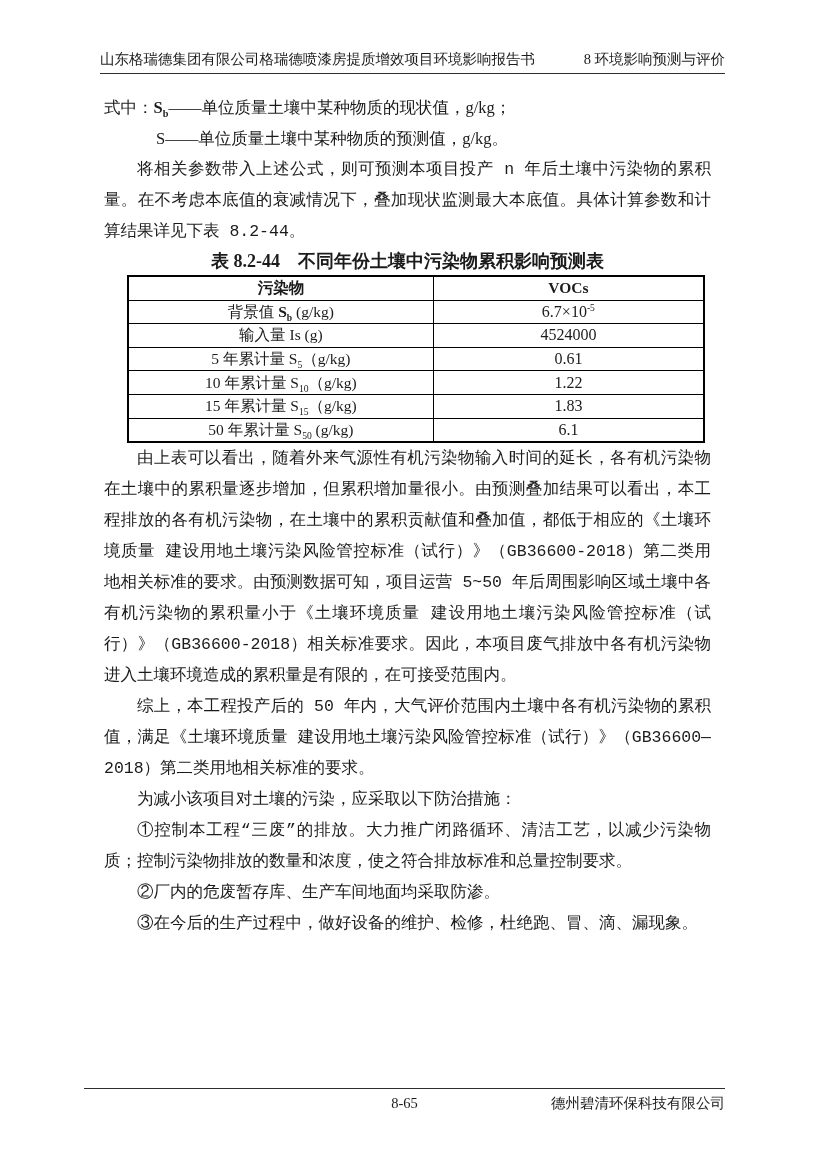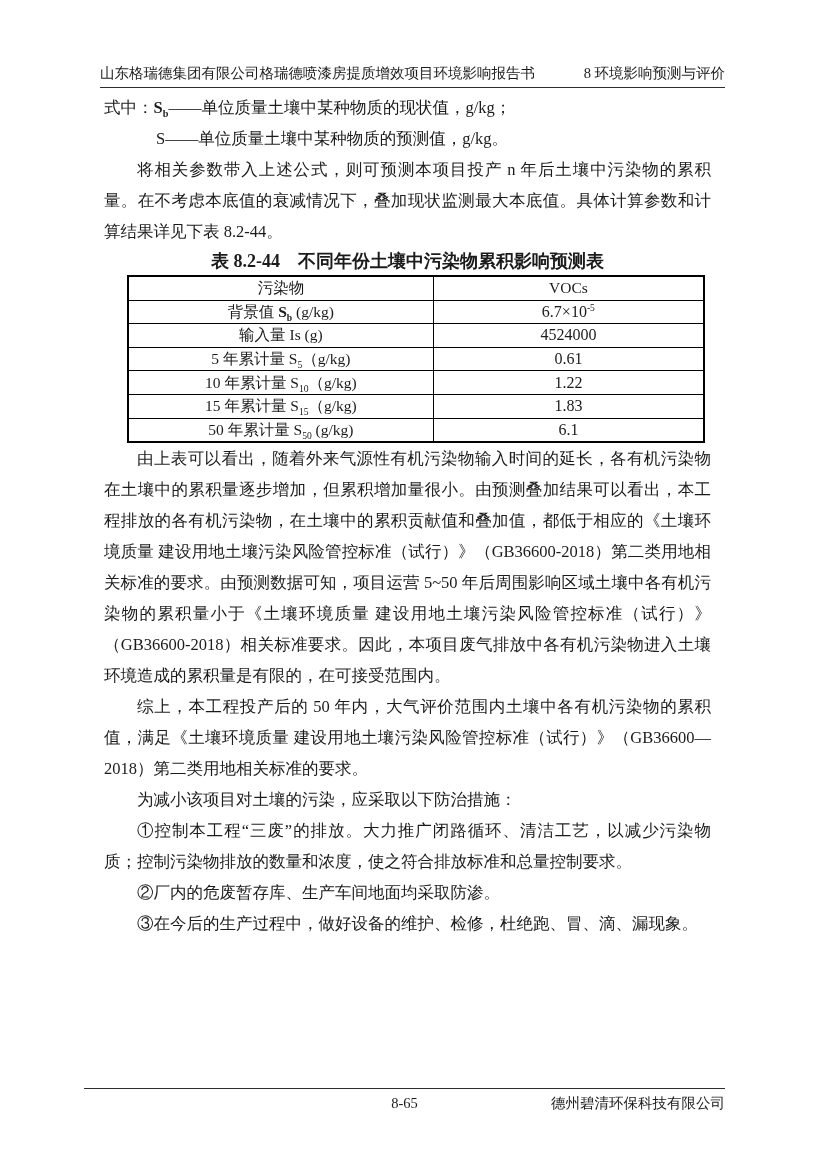--- a/index.html
+++ b/index.html
@@ -7,34 +7,34 @@
     position:relative;
     width:827px;height:1169px;
     margin:0 auto;
     background:#ffffff;
     font-family:"Liberation Serif","DejaVu Serif",serif;
     color:#1b1b1b;
     overflow:hidden;
   }
   
   .header{
-    position:absolute;left:100px;right:102px;top:64px;
+    position:absolute;left:100px;right:102px;top:50px;
     display:flex;justify-content:space-between;align-items:flex-end;
     font-size:14.5px;line-height:18px;
     padding-bottom:5px;
     border-bottom:1.5px solid #2d2d2d;
   }
   
   .content{
     position:absolute;left:104px;top:92px;width:607px;
     font-size:16.5px;line-height:31px;
     text-align:justify;
   }
   .content p{margin:0;}
-  .indent2{text-indent:2em;}
+  .indent2{text-indent:2em;font-family:Liberation Mono, monospace;}
   .formula-line2{text-indent:3.15em;}
   .b{font-weight:bold;}
   sub{font-size:0.62em;line-height:0;}
   sup{font-size:0.62em;line-height:0;}
   .para-intro{margin-top:6px;}
   .table-title{
     margin:4px 0 3px 0;
     text-align:center;font-weight:bold;font-size:18px;line-height:28px;
     text-indent:0;
   }
@@ -46,21 +46,21 @@
     border:2px solid #000;
     table-layout:fixed;
   }
   table.data th,table.data td{
     border:1px solid #000;
     height:22.6px;line-height:20px;
     padding:0 2px;
     text-align:center;vertical-align:middle;
     font-size:15.5px;
   }
-  table.data th{font-weight:normal;}
+  table.data th{font-weight:bold;}
   .col-label{width:53%;}
   .col-value{width:47%;}
   td .val{font-size:16px;}
   
   .para-analysis{margin-top:5px;}
   .heading-bold{font-weight:bold;margin-top:12px !important;}
   .para-measures-intro{margin-top:6px;}
   
   .footer{
     position:absolute;left:84px;right:102px;top:1088px;

